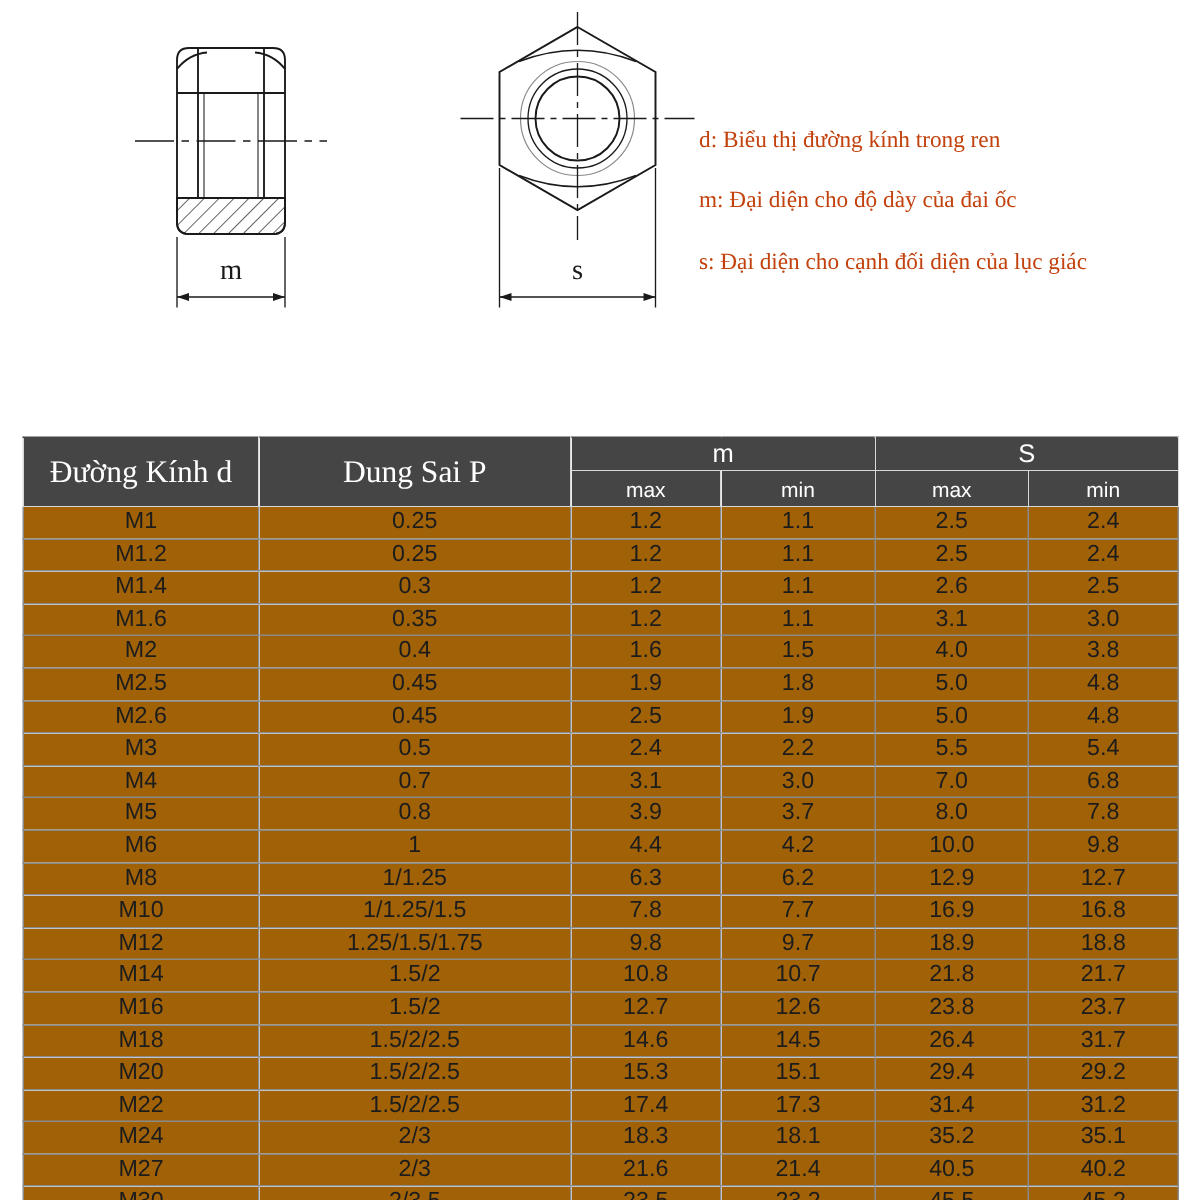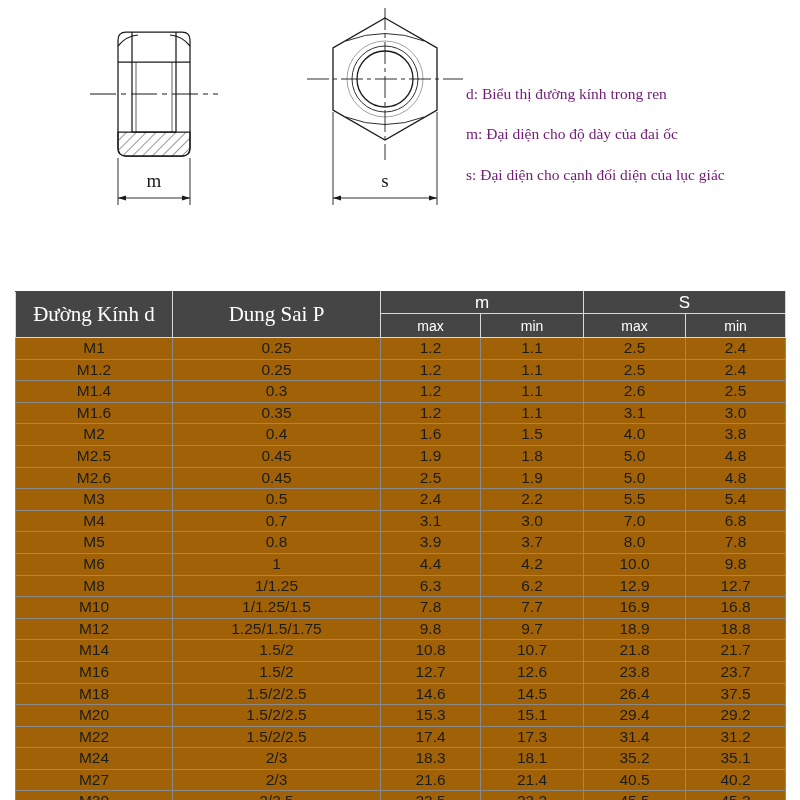--- a/index.html
+++ b/index.html
@@ -40,21 +40,21 @@
   
   #legend {
     position: absolute;
     left: 466px;
     top: 84px;
     width: 330px;
   }
   .legend-line {
     font-family: "Liberation Serif", serif;
     font-size: 15.5px;
-    color: #701a75;
+    color: #c2410c;
     line-height: 1.25;
     margin-bottom: 21px;
     white-space: nowrap;
   }
   .legend-line:last-child { margin-bottom: 16px; }
 
   
   #spec-table-wrap {
     position: absolute;
     left: 15px;
@@ -370,21 +370,21 @@
           <td>12.6</td>
           <td>23.8</td>
           <td>23.7</td>
         </tr>
         <tr>
           <td>M18</td>
           <td>1.5/2/2.5</td>
           <td>14.6</td>
           <td>14.5</td>
           <td>26.4</td>
-          <td>37.5</td>
+          <td>31.7</td>
         </tr>
         <tr>
           <td>M20</td>
           <td>1.5/2/2.5</td>
           <td>15.3</td>
           <td>15.1</td>
           <td>29.4</td>
           <td>29.2</td>
         </tr>
         <tr>

